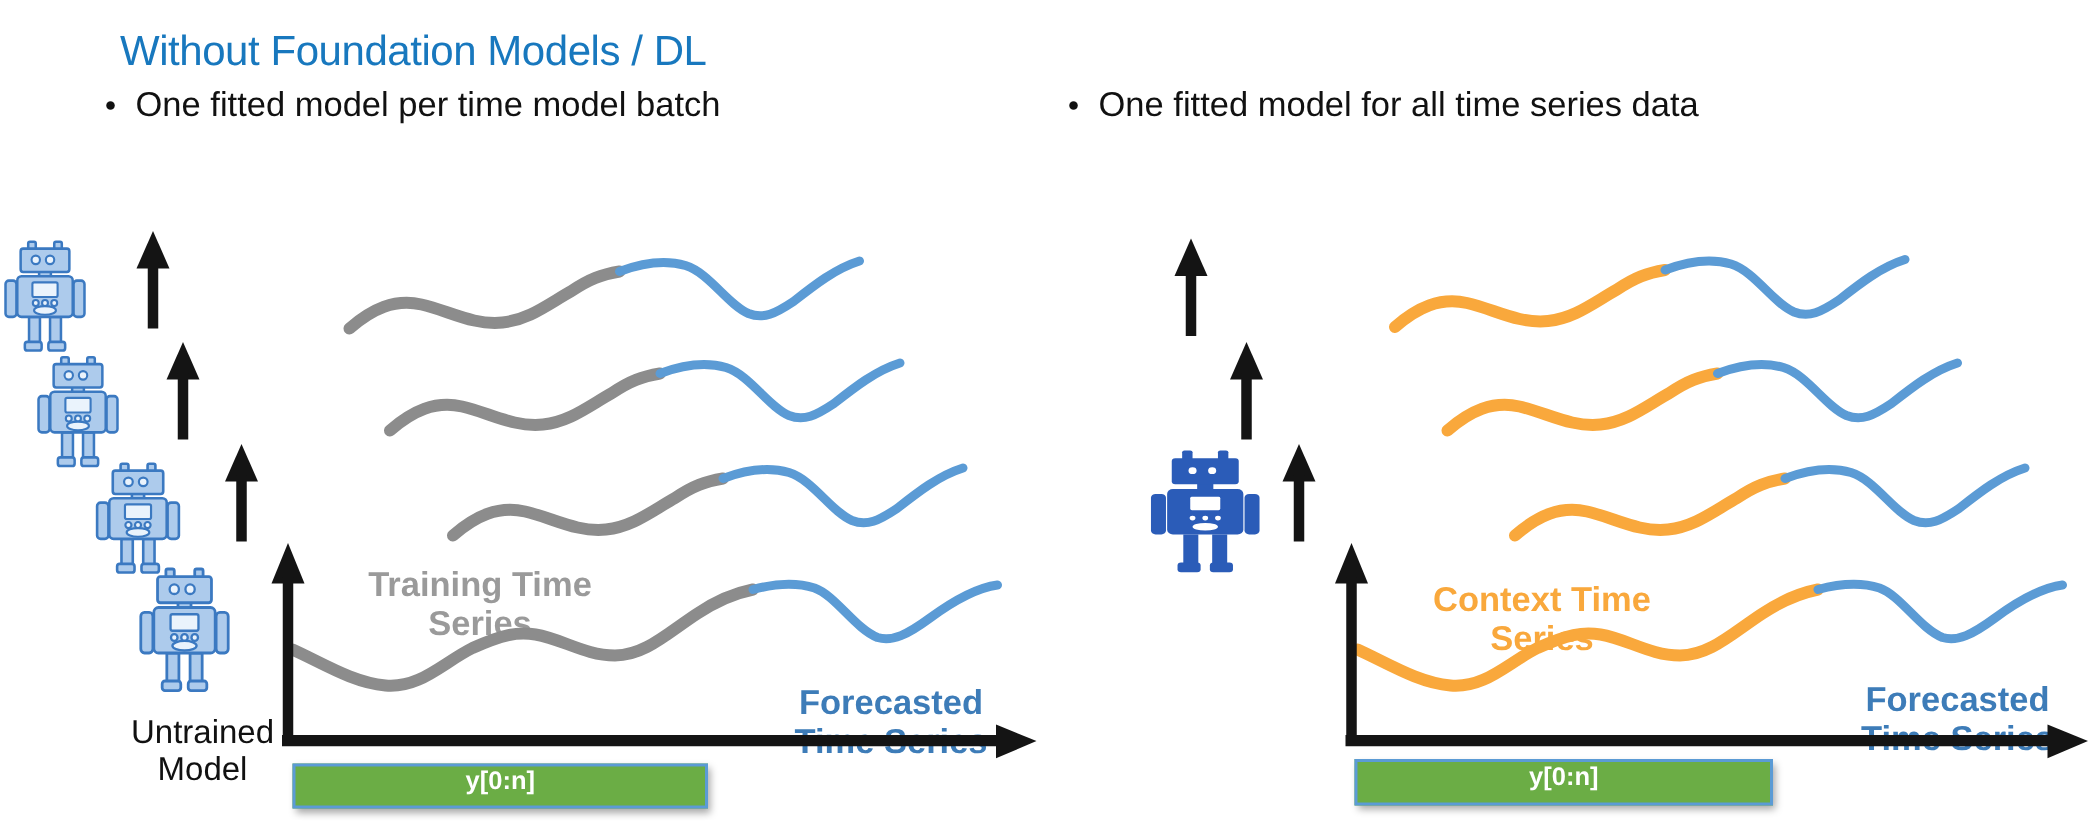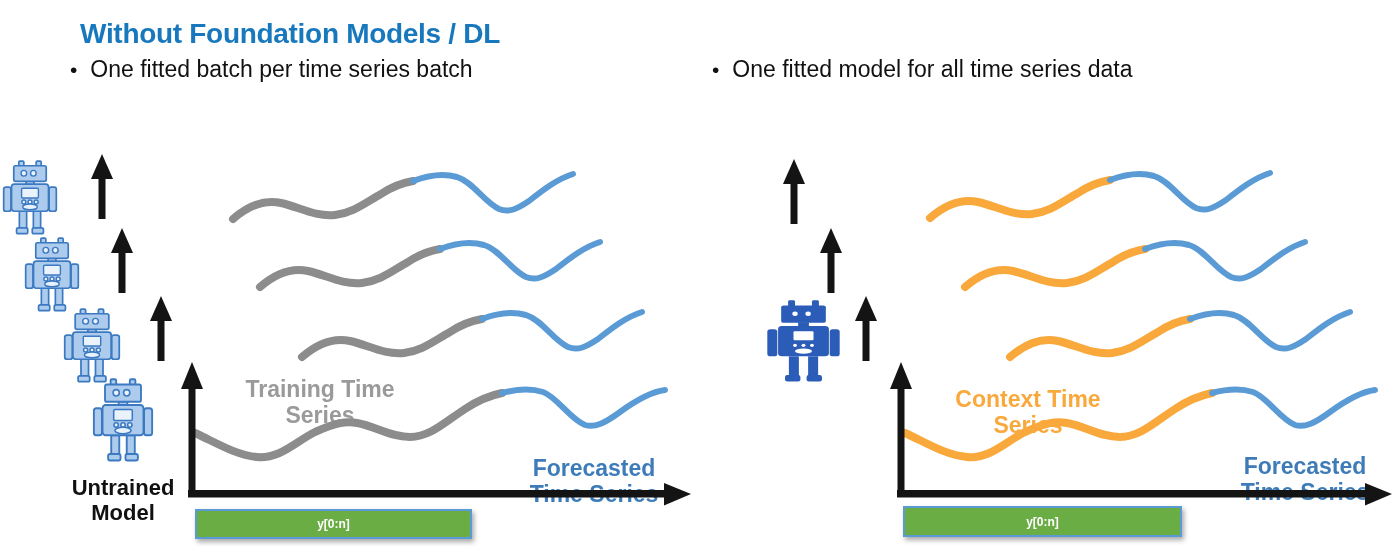--- a/index.html
+++ b/index.html
@@ -8,67 +8,67 @@
     --forecast-blue:#5B9BD5; --forecast-label-blue:#3D7CB8;
     --context-orange:#F9A83C; --axis-black:#141414;
     --bar-green:#6BAD45; --bar-border-blue:#5B9BD5; --bar-text:#FFFFFF;
   }
   html,body{margin:0;padding:0;background:#fff;}
   #stage{
     position:relative;width:1400px;height:547px;background:#fff;overflow:hidden;
     font-family:"Liberation Sans", sans-serif;
   }
   .abs{position:absolute;}
-  .title{font-weight:bold;font-size:28px;letter-spacing:-0.3px;color:var(--title-blue,#1878BE);white-space:nowrap;text-align:center;}
+  .title{font-weight:normal;font-size:28px;letter-spacing:-0.3px;color:var(--title-blue,#1878BE);white-space:nowrap;text-align:center;}
   .bullet-row{display:flex;gap:13px;font-size:23px;color:var(--body-text,#111);white-space:nowrap;align-items:baseline;}
   .bullet-dot{font-size:21px;}
   .lbl{text-align:center;white-space:pre-line;line-height:1.12;}
   .lbl-bold{font-weight:bold;font-size:23px;}
   .lbl-train{color:var(--train-label-gray,#9A9A9A);}
   .lbl-fore{color:var(--forecast-label-blue,#3D7CB8);margin-top:24px;}
   .lbl-ctx{color:var(--context-orange,#F9A83C);}
   .lbl-model{font-size:22px;color:var(--body-text,#111);}
   .ctx-bar{
     background:var(--bar-green,#6BAD45);
     border:2px solid var(--bar-border-blue,#5B9BD5);
     box-shadow:2px 3px 5px rgba(0,0,0,0.35);
-    display:flex;align-items:center;justify-content:center;
-    color:var(--bar-text,#fff);font-weight:bold;font-size:12px;
+    display:flex;justify-content:center;
+    color:var(--bar-text,#fff);font-weight:bold;font-size:17px;
     box-sizing:border-box;
   }
   svg.layer{position:absolute;left:0;top:0;z-index:3;pointer-events:none;}
   svg.robot{position:absolute;z-index:2;}
   .txt{z-index:1;}
   .bar-z{z-index:4;}
   .train-l{stroke:var(--train-gray,#8C8C8C);}
   .train-r{stroke:var(--context-orange,#F9A83C);}
   .fore{stroke:var(--forecast-blue,#5B9BD5);}
   .arrow{fill:var(--axis-black,#141414);}
 </style>
 </head>
 <body>
 
 <div id="stage">
 
   <div class="abs txt title" style="left:80px;top:18px;">Without Foundation Models / DL</div>
   <div class="abs txt bullet-row" style="left:70px;top:56px;">
     <span class="bullet-dot">•</span>
-    <span>One fitted batch per time series batch</span>
+    <span>One fitted model per time model batch</span>
   </div>
 
   <div class="abs txt bullet-row" style="left:712px;top:56px;">
     <span class="bullet-dot">•</span>
     <span>One fitted model for all time series data</span>
   </div>
 
   <div class="abs txt lbl lbl-bold lbl-train" style="left:238px;top:377px;width:164px;">Training Time
 Series</div>
   <div class="abs txt lbl lbl-bold lbl-fore" style="left:519px;top:432px;width:150px;">Forecasted
 Time Series</div>
-  <div class="abs txt lbl lbl-model" style="left:66px;top:476px;width:114px;font-weight:bold;">Untrained
+  <div class="abs txt lbl lbl-model" style="left:78px;top:476px;width:114px;">Untrained
 Model</div>
 
   <div class="abs txt lbl lbl-bold lbl-ctx" style="left:950px;top:375px;width:156px;margin-top:12px;">Context Time
 Series</div>
   <div class="abs txt lbl lbl-bold lbl-fore" style="left:1230px;top:430px;width:150px;">Forecasted
 Time Series</div>
 
   <div class="abs bar-z ctx-bar" style="left:195px;top:509px;width:277px;height:30px;">
     <span>y[0:n]</span>
   </div>

